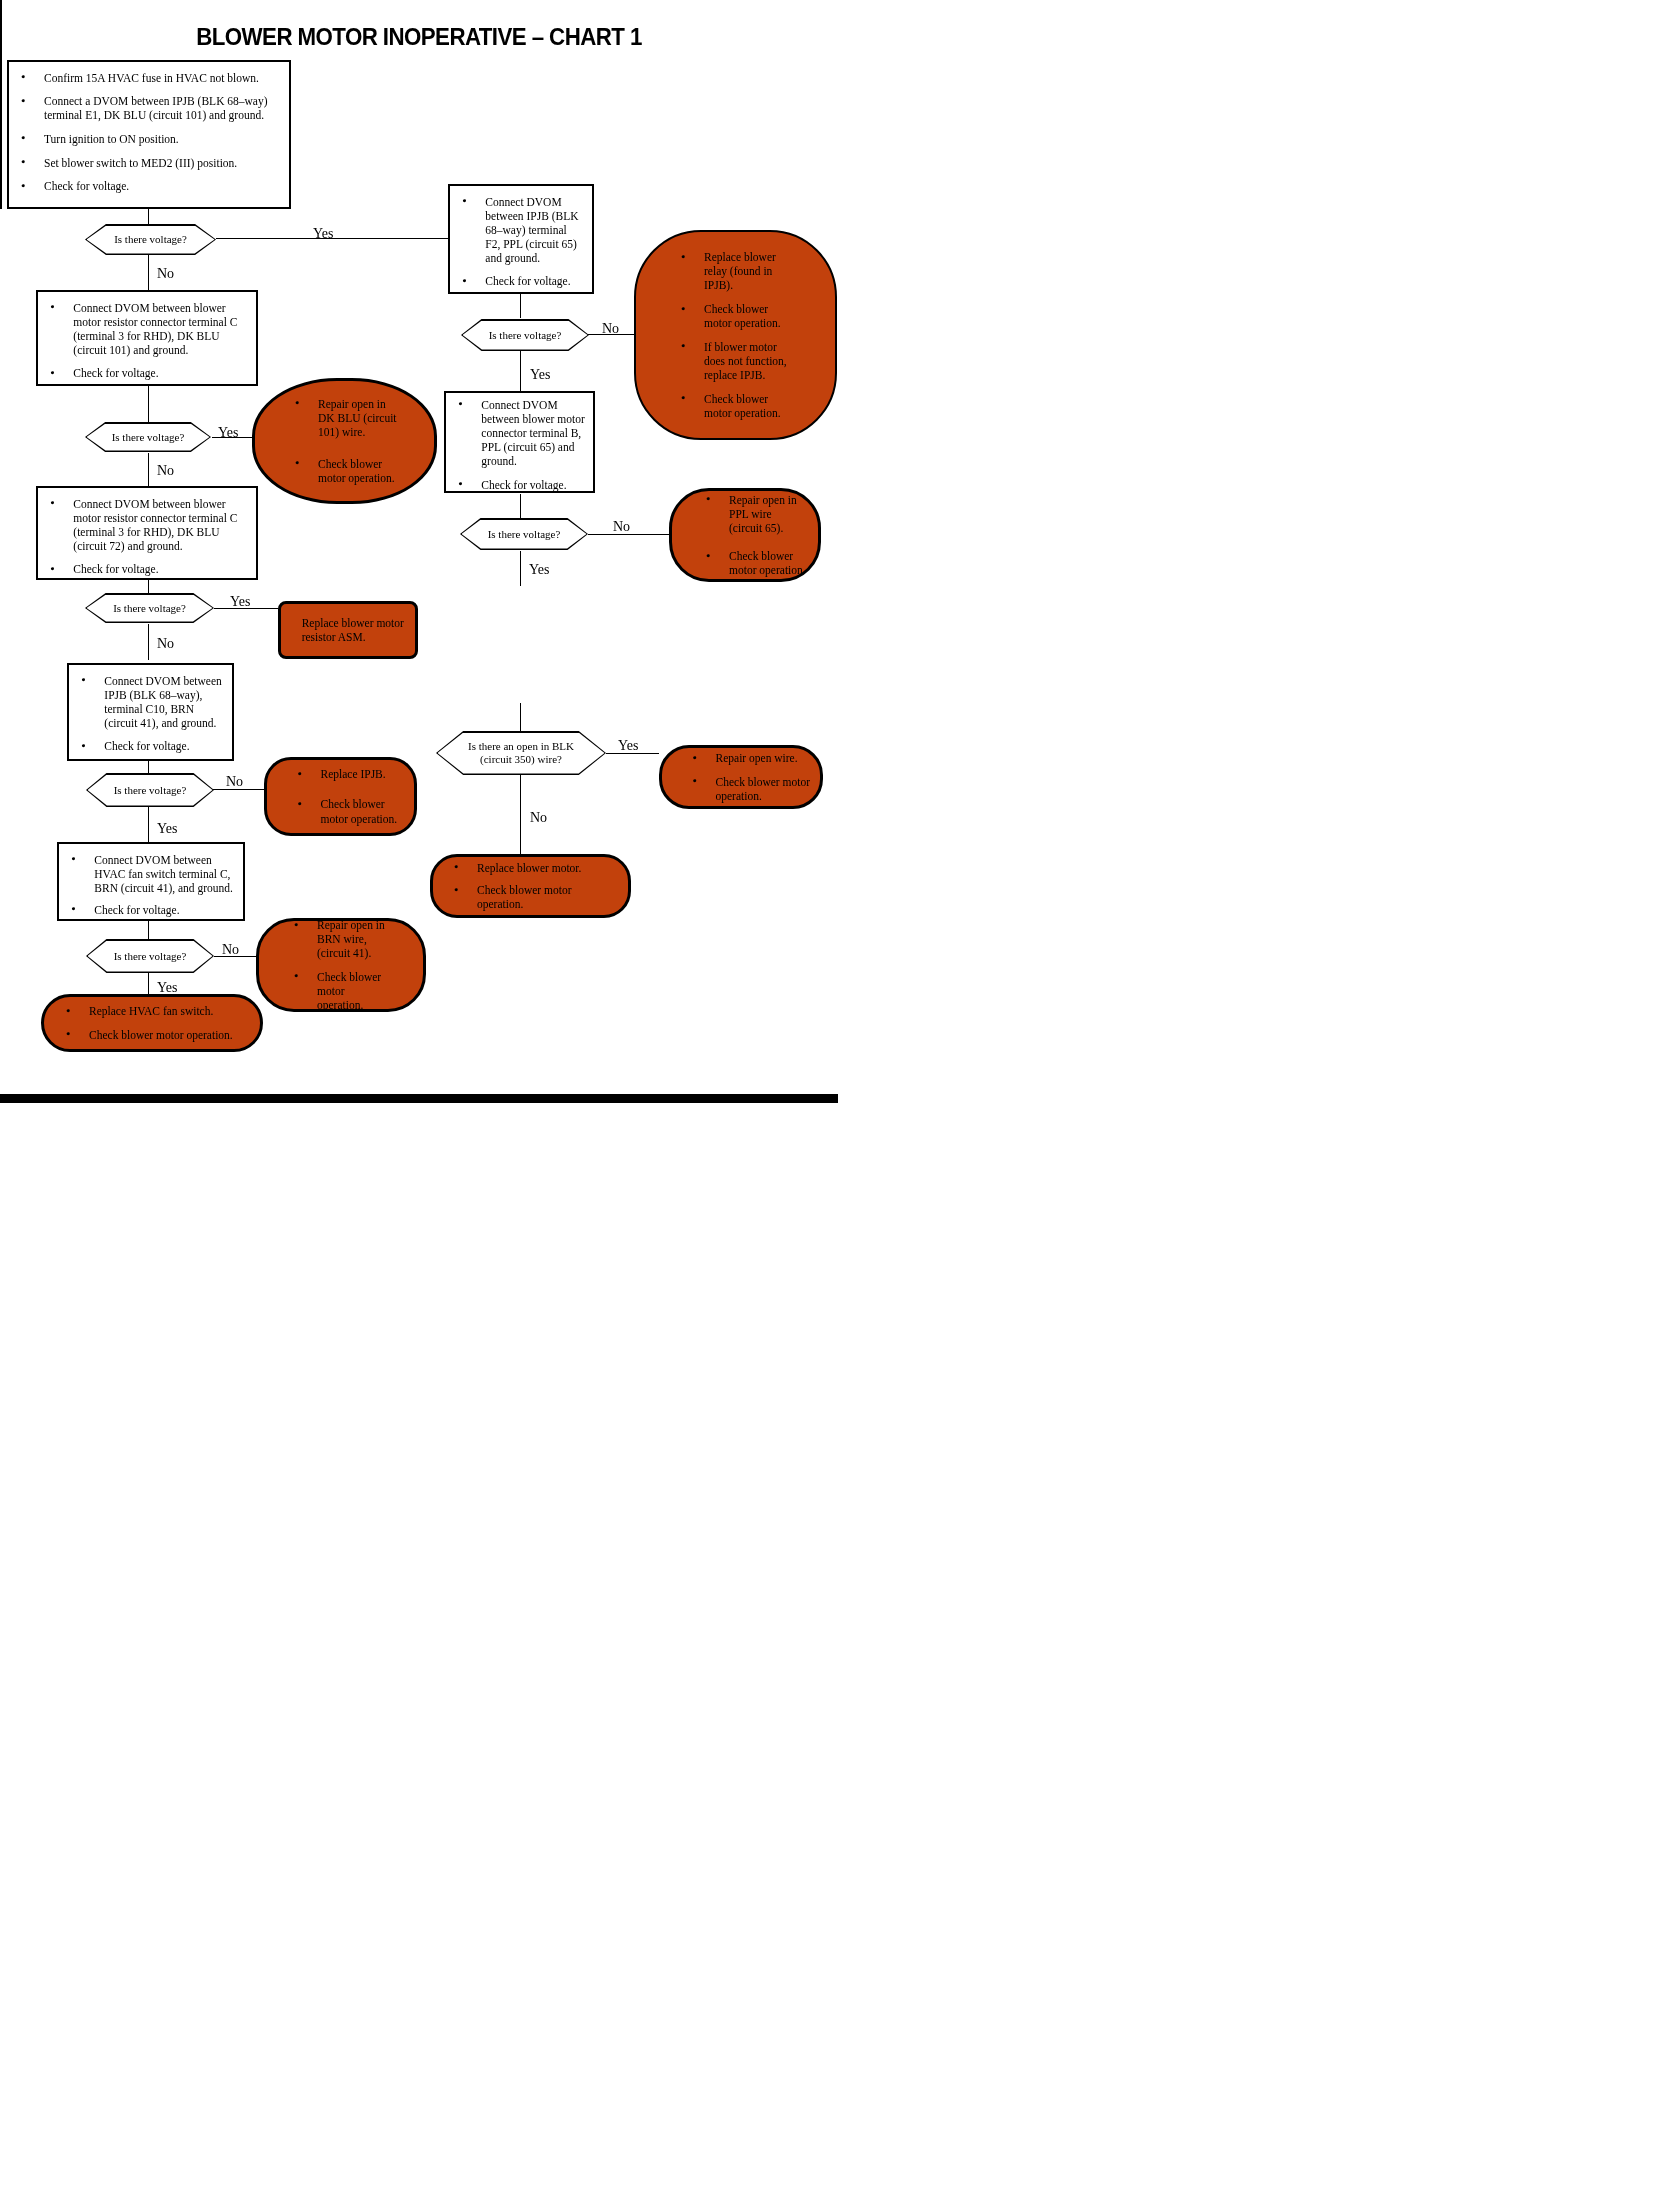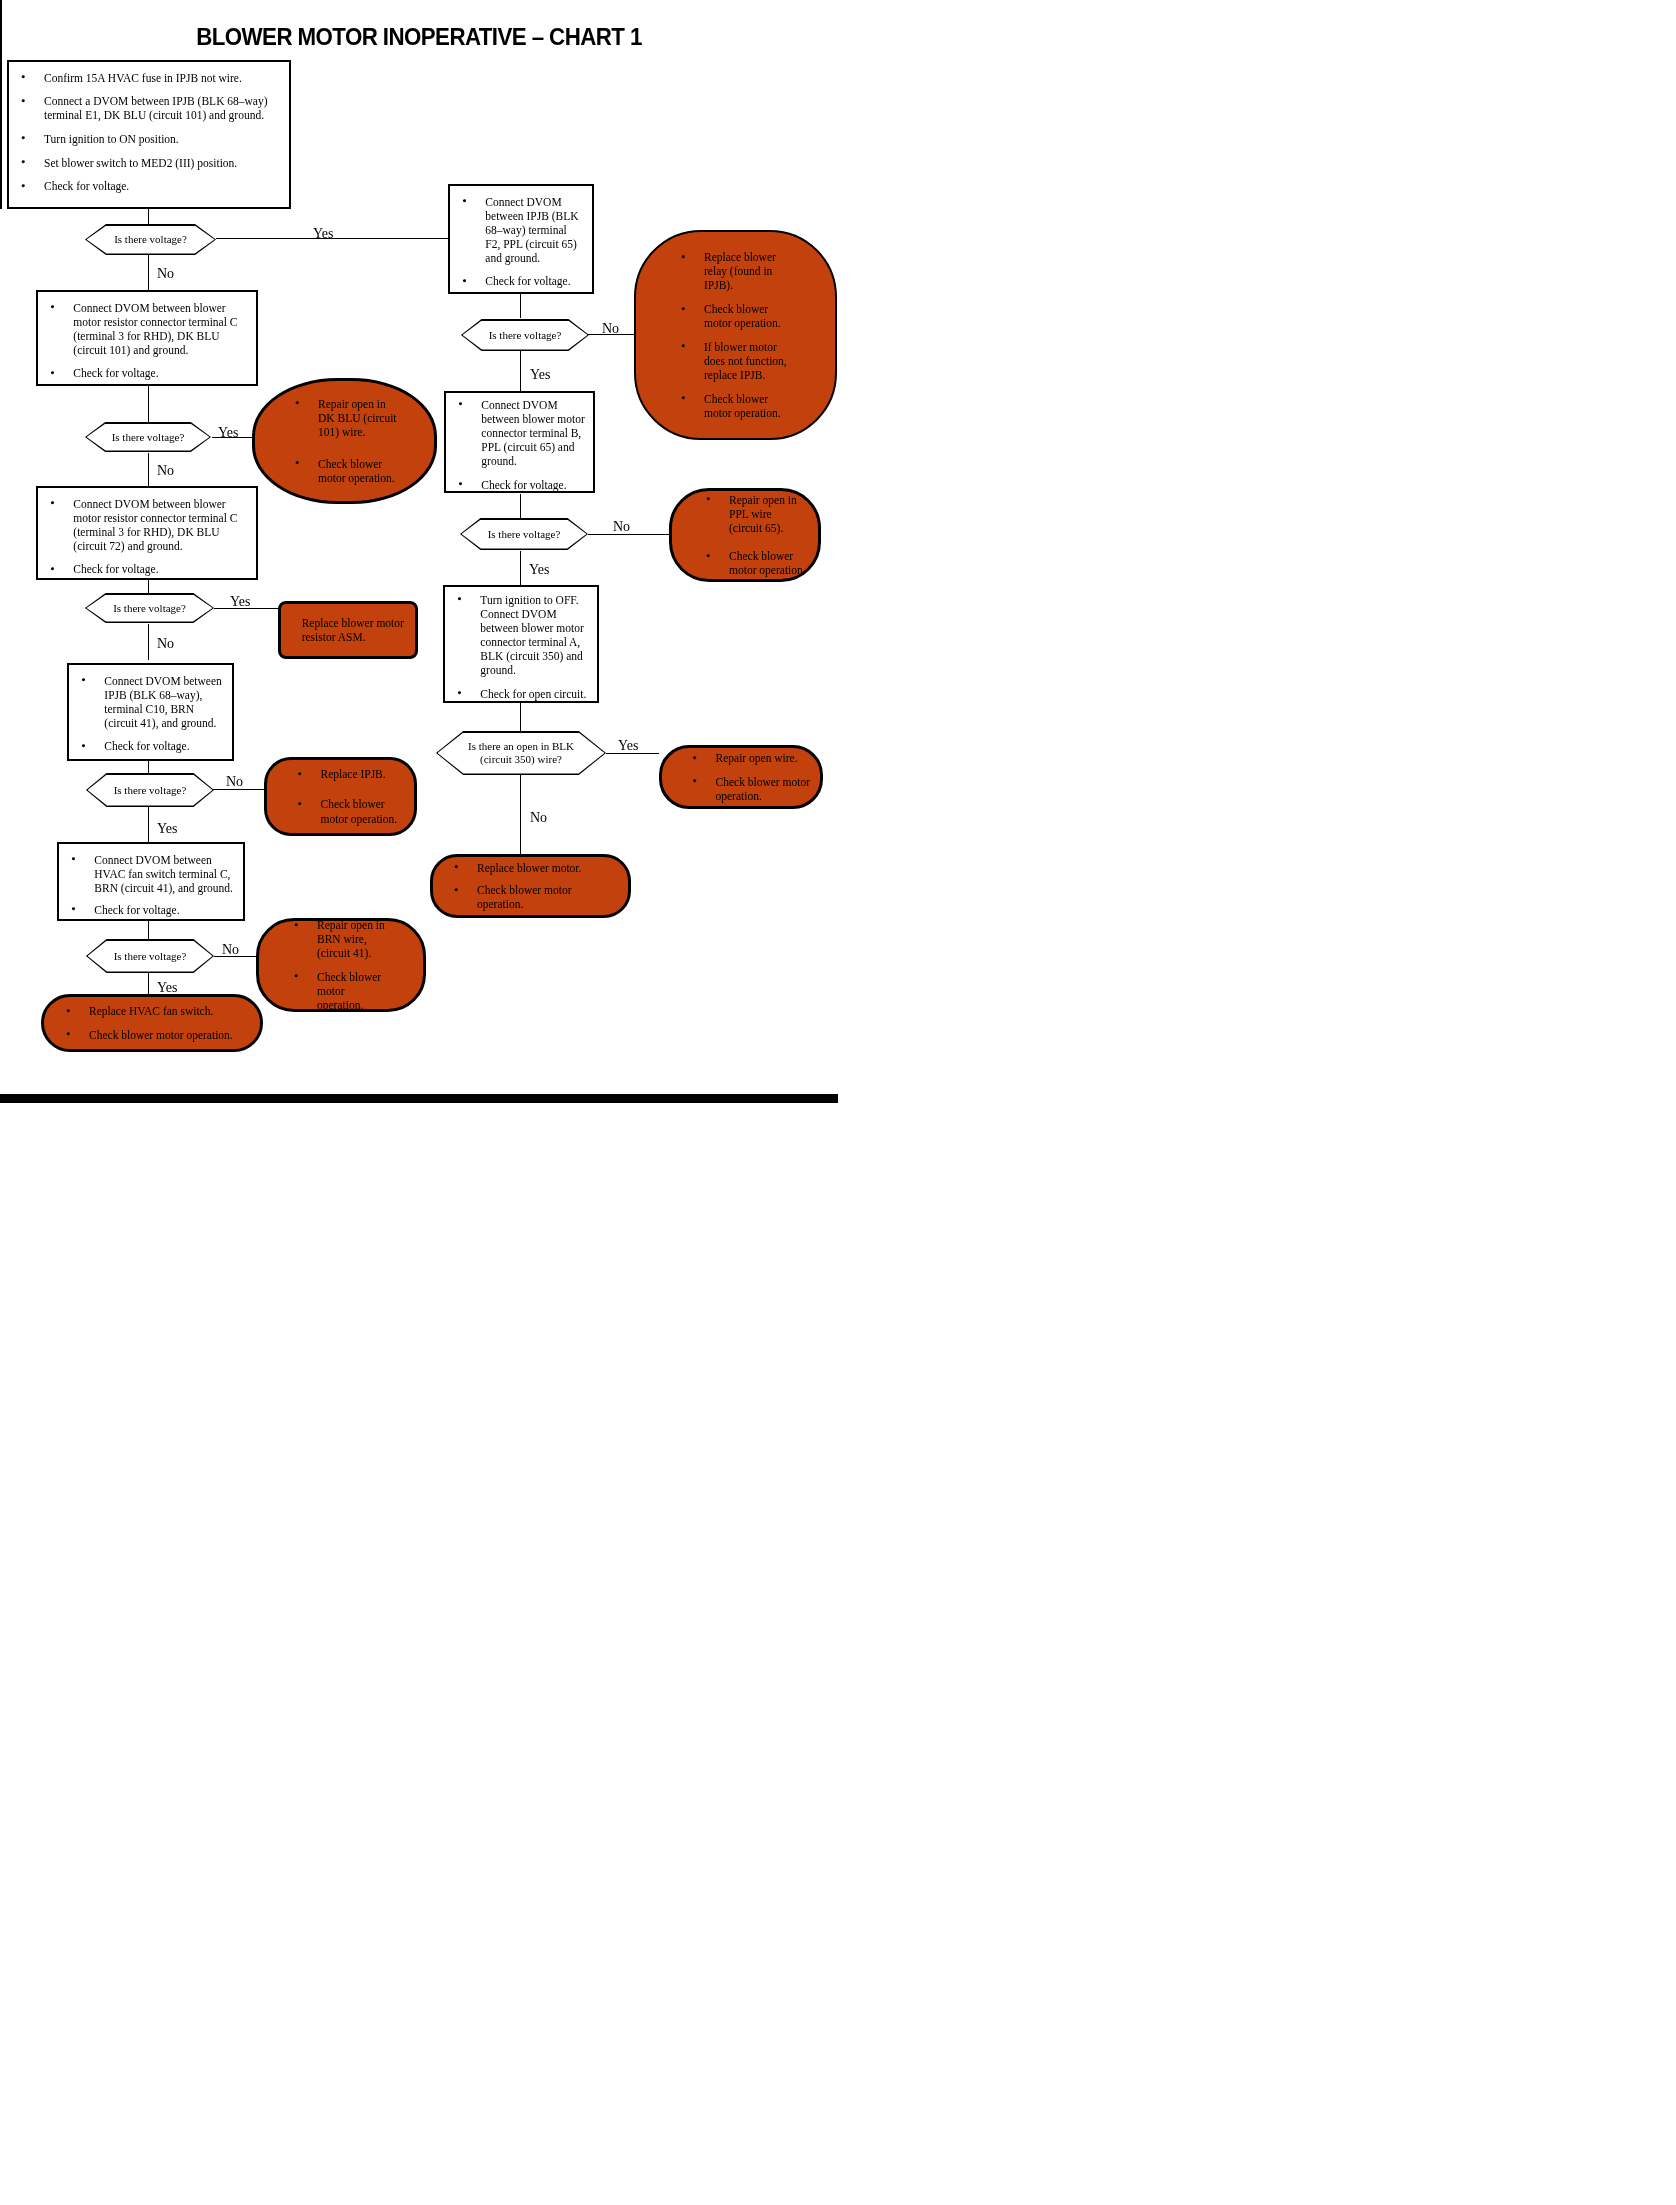--- a/index.html
+++ b/index.html
@@ -40,21 +40,21 @@
 
 <div class="page">
 
   <div class="title">BLOWER MOTOR INOPERATIVE – CHART 1</div>
 
   <div class="bar" style="left:0;top:0;width:2.4px;height:209px;"></div>
   <div class="bar" style="left:0;top:1094px;width:838px;height:8.5px;"></div>
 
   <div class="pbox" style="left:6.7px;top:60px;width:284px;height:149px;">
     <ul>
-        <li>Confirm 15A HVAC fuse in IPJB not wire.</li>
+        <li>Confirm 15A HVAC fuse in HVAC not blown.</li>
         <li>Connect a DVOM between IPJB (BLK 68–way) terminal E1, DK BLU (circuit 101) and ground.</li>
         <li>Turn ignition to ON position.</li>
         <li>Set blower switch to MED2 (III) position.</li>
         <li>Check for voltage.</li>
       </ul>
   </div>
 
   <div class="vline" style="left:148px;top:209px;height:14.6px;"></div>
 
   <div class="hex" style="left:85px;top:224px;width:131px;height:31px;">
@@ -229,26 +229,20 @@
   <div class="vline" style="left:520px;top:551px;height:35px;"></div>
   <div class="elabel" style="left:529px;top:556px;">Yes</div>
 
   <div class="oval" style="left:669px;top:488px;width:152px;height:94px;border-radius:40px;--pl:29px;--gap:14.6px;--lw:78px;">
     <ul>
         <li>Repair open in PPL wire (circuit 65).</li>
         <li>Check blower motor operation</li>
       </ul>
   </div>
 
-  <div class="pbox" style="left:443px;top:585px;width:156px;height:118px;">
-    <ul style="padding:6px 3.6px 6px 7.3px;">
-        <li>Turn ignition to OFF. Connect DVOM between blower motor connector terminal A, BLK (circuit 350) and ground.</li>
-        <li>Check for open circuit.</li>
-      </ul>
-  </div>
 
   <div class="vline" style="left:520px;top:703px;height:28px;"></div>
 
   <div class="hex" style="left:436px;top:731px;width:170px;height:44px;">
     <div class="hx-o"></div>
     <div class="hx-i"></div>
     <div class="hx-t" style="padding:0 27px;">Is there an open in BLK (circuit 350) wire?</div>
   </div>
 
   <div class="hline" style="left:606px;top:753px;width:53px;"></div>

